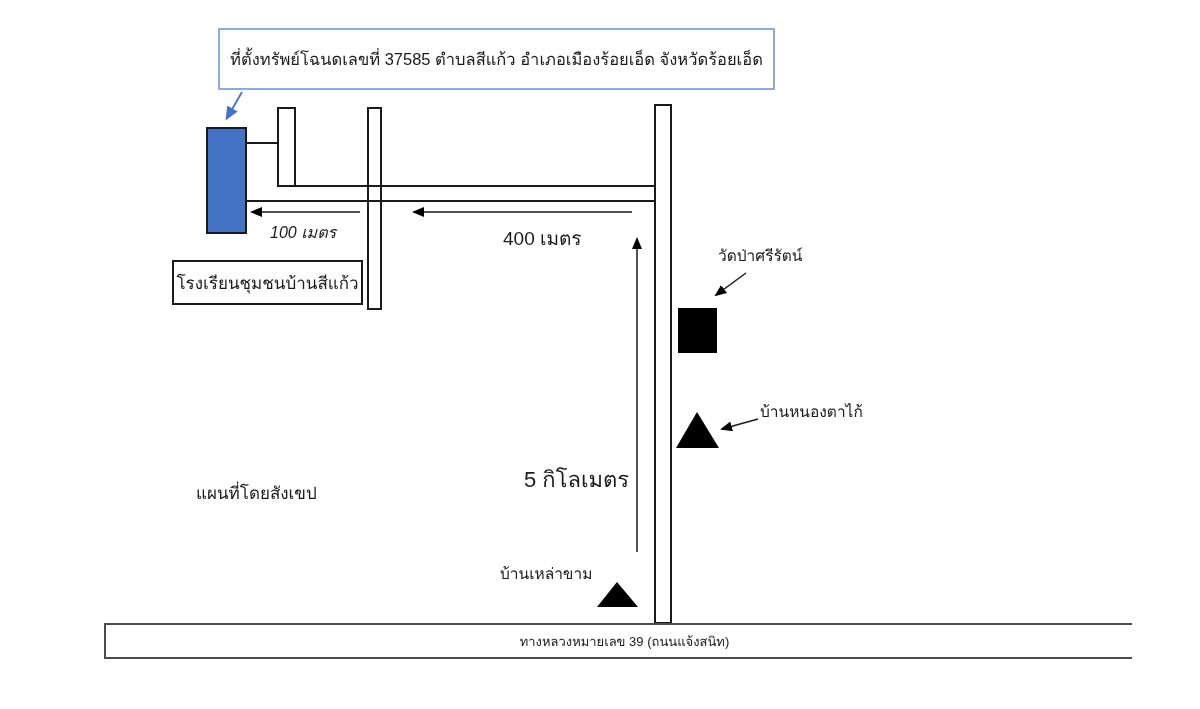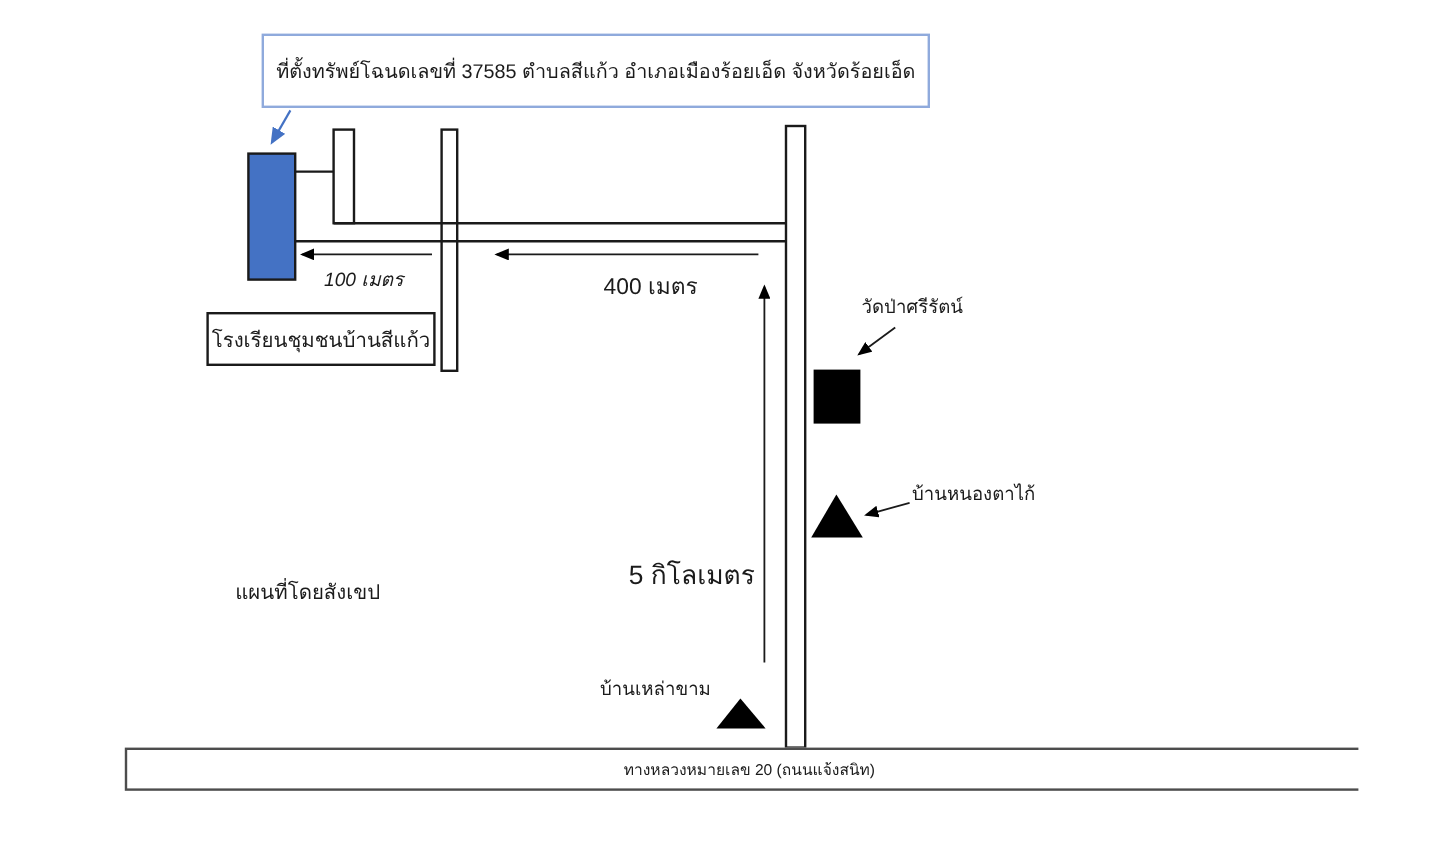--- a/index.html
+++ b/index.html
@@ -90,21 +90,21 @@
 
   <div class="box title-box">
     <span>ที่ตั้งทรัพย์โฉนดเลขที่ 37585 ตำบลสีแก้ว อำเภอเมืองร้อยเอ็ด จังหวัดร้อยเอ็ด</span>
   </div>
 
   <div class="box school-box">
     <span>โรงเรียนชุมชนบ้านสีแก้ว</span>
   </div>
 
   <div class="box highway-bar">
-    <span>ทางหลวงหมายเลข 20 (ถนนแจ้งสนิท)</span>
+    <span>ทางหลวงหมายเลข 39 (ถนนแจ้งสนิท)</span>
   </div>
 
   <div class="lbl lbl-100">100 เมตร</div>
   <div class="lbl lbl-400">400 เมตร</div>
   <div class="lbl lbl-5km">5 กิโลเมตร</div>
   <div class="lbl lbl-temple">วัดป่าศรีรัตน์</div>
   <div class="lbl lbl-village1">บ้านหนองตาไก้</div>
   <div class="lbl lbl-village2">บ้านเหล่าขาม</div>
   <div class="lbl lbl-note">แผนที่โดยสังเขป</div>
 

